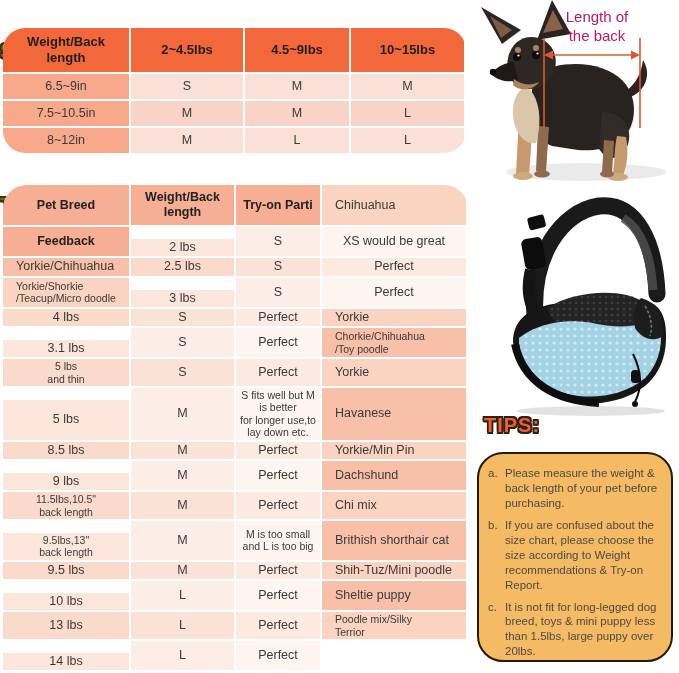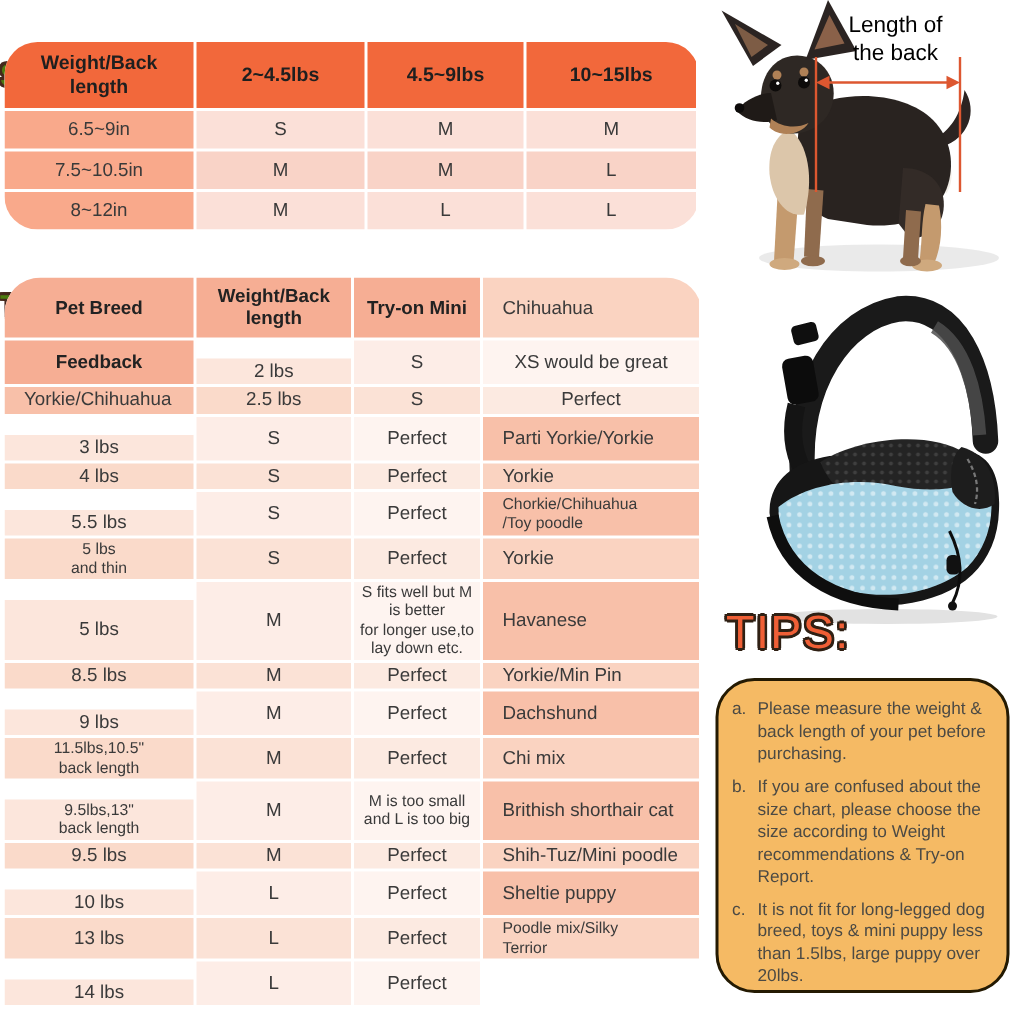--- a/index.html
+++ b/index.html
@@ -49,26 +49,26 @@
   #tr-grid .odd.c1{background:#FCE6DC;margin-top:12px;}
   #tr-grid .even.c1{background:#FADACA;}
   #tr-grid .odd.c2{background:#FDEDE7;}
   #tr-grid .even.c2{background:#FBE2D6;}
   #tr-grid .odd.c3{background:#FEF4F0;}
   #tr-grid .even.c3{background:#FCEAE1;}
 
   #dog-figure{position:absolute;left:468px;top:0;width:211px;height:186px;}
   #back-length-annotation{
     position:absolute;left:86px;top:8px;width:86px;text-align:center;
-    color:#000000;font-size:15px;line-height:1.25;white-space:pre-line;
+    color:#be185d;font-size:15px;line-height:1.25;white-space:pre-line;
   }
   #carrier-figure{position:absolute;left:495px;top:186px;width:184px;height:232px;}
 
   #tips-title{
-    position:absolute;left:484px;top:404px;font-size:31px;font-weight:400;color:#EF5F36;
+    position:absolute;left:484px;top:414px;font-size:20px;font-weight:700;color:#EF5F36;
     letter-spacing:1px;
     text-shadow:-1.6px -1.6px 0 #2f2014,1.6px -1.6px 0 #2f2014,-1.6px 1.6px 0 #2f2014,
                 1.6px 1.6px 0 #2f2014,0 1.8px 0 #2f2014,1.8px 0 0 #2f2014,
                 0 -1.8px 0 #2f2014,-1.8px 0 0 #2f2014;
   }
   #tips-box{
     position:absolute;left:477px;top:452px;width:196px;height:210px;box-sizing:border-box;
     background:#F5BA64;border:2px solid #241a02;border-radius:26px;
     padding:12px 9px 8px 9px;
   }
@@ -150,39 +150,40 @@
   </svg>
   <div id="back-length-annotation">Length of
 the back</div>
 </div>
 
 <div id="tryon-title" class="bubble-title">Try-on Report</div>
 
 <div id="tr-grid" class="grid">
   <div class="cell h c0">Pet Breed</div>
   <div class="cell h c1">Weight/Back length</div>
-  <div class="cell h c2">Try-on Mini</div>
+  <div class="cell h c2">Try-on Parti</div>
   <div class="cell c0 odd">Chihuahua</div>
 <div class="cell h c3">Feedback</div>
     <div class="cell c1 odd">2 lbs</div>
     <div class="cell c2 odd">S</div>
     <div class="cell c3 odd">XS would be great</div>
     <div class="cell c0 even">Yorkie/Chihuahua</div>
     <div class="cell c1 even">2.5 lbs</div>
     <div class="cell c2 even">S</div>
     <div class="cell c3 even">Perfect</div>
+    <div class="cell c0 odd small">Yorkie/Shorkie
+/Teacup/Micro doodle</div>
     <div class="cell c1 odd">3 lbs</div>
     <div class="cell c2 odd">S</div>
     <div class="cell c3 odd">Perfect</div>
-    <div class="cell c0 even">Parti Yorkie/Yorkie</div>
     <div class="cell c1 even">4 lbs</div>
     <div class="cell c2 even">S</div>
     <div class="cell c3 even">Perfect</div>
     <div class="cell c0 odd">Yorkie</div>
-    <div class="cell c1 odd">5.5 lbs</div>
+    <div class="cell c1 odd">3.1 lbs</div>
     <div class="cell c2 odd">S</div>
     <div class="cell c3 odd">Perfect</div>
     <div class="cell c0 even small">Chorkie/Chihuahua
 /Toy poodle</div>
     <div class="cell c1 even small">5 lbs
 and thin</div>
     <div class="cell c2 even">S</div>
     <div class="cell c3 even">Perfect</div>
     <div class="cell c0 odd">Yorkie</div>
     <div class="cell c1 odd">5 lbs</div>

